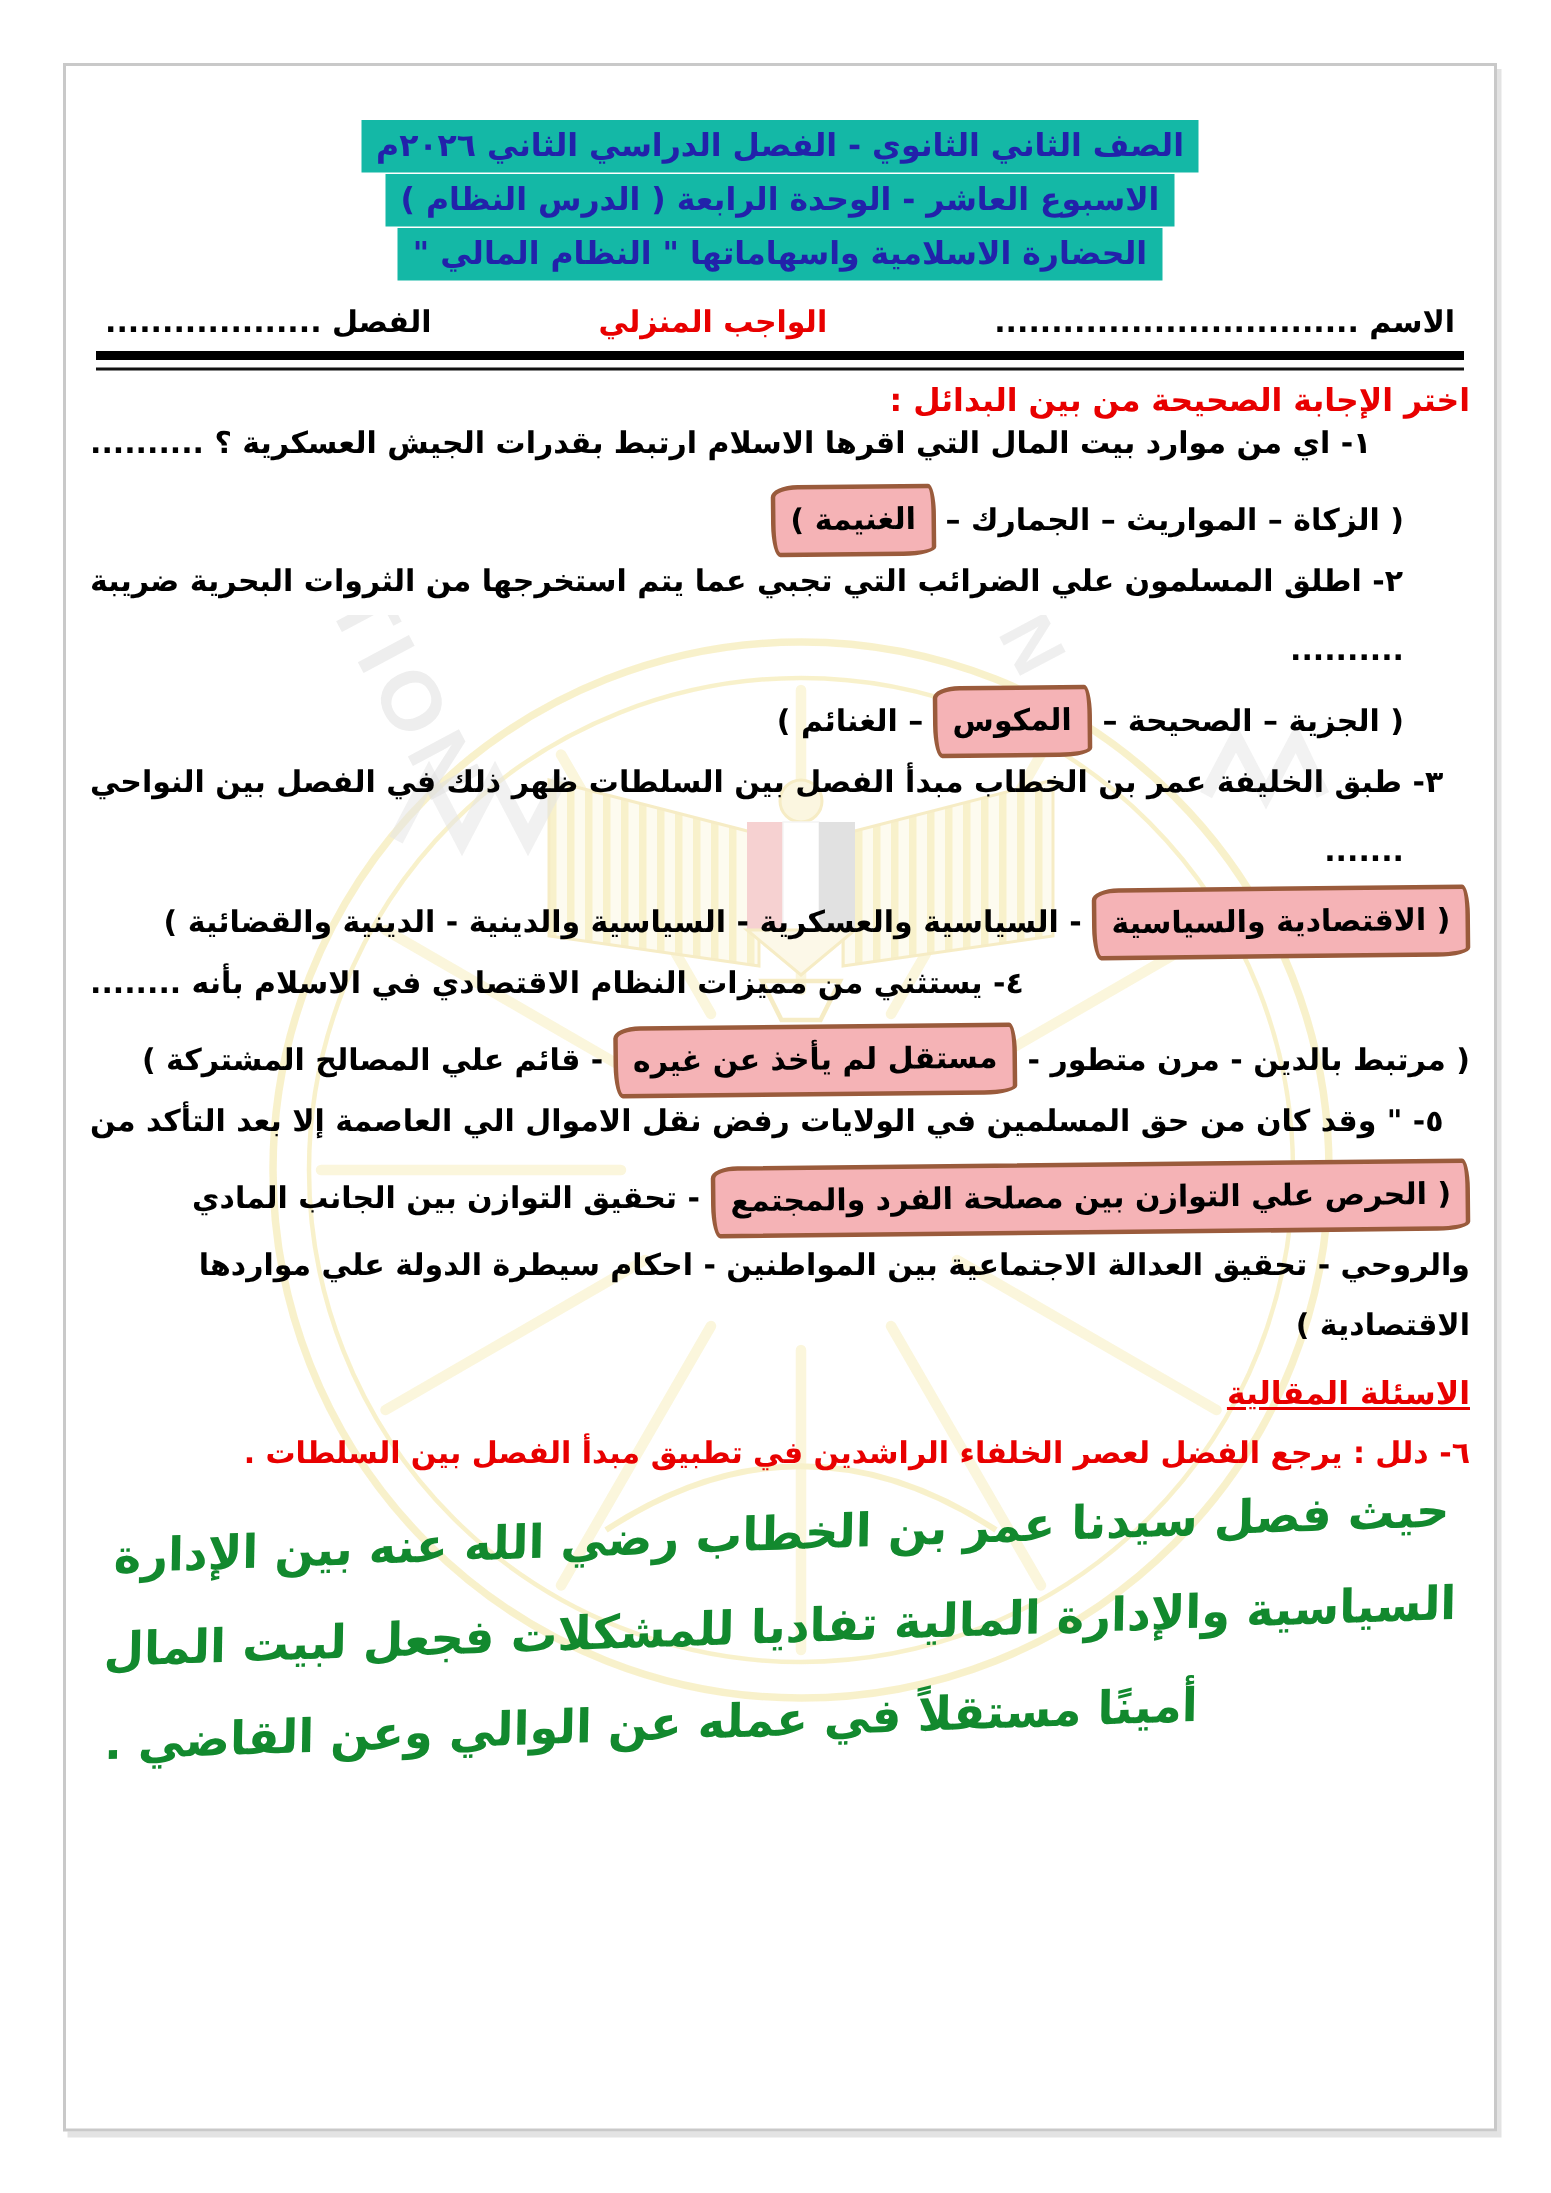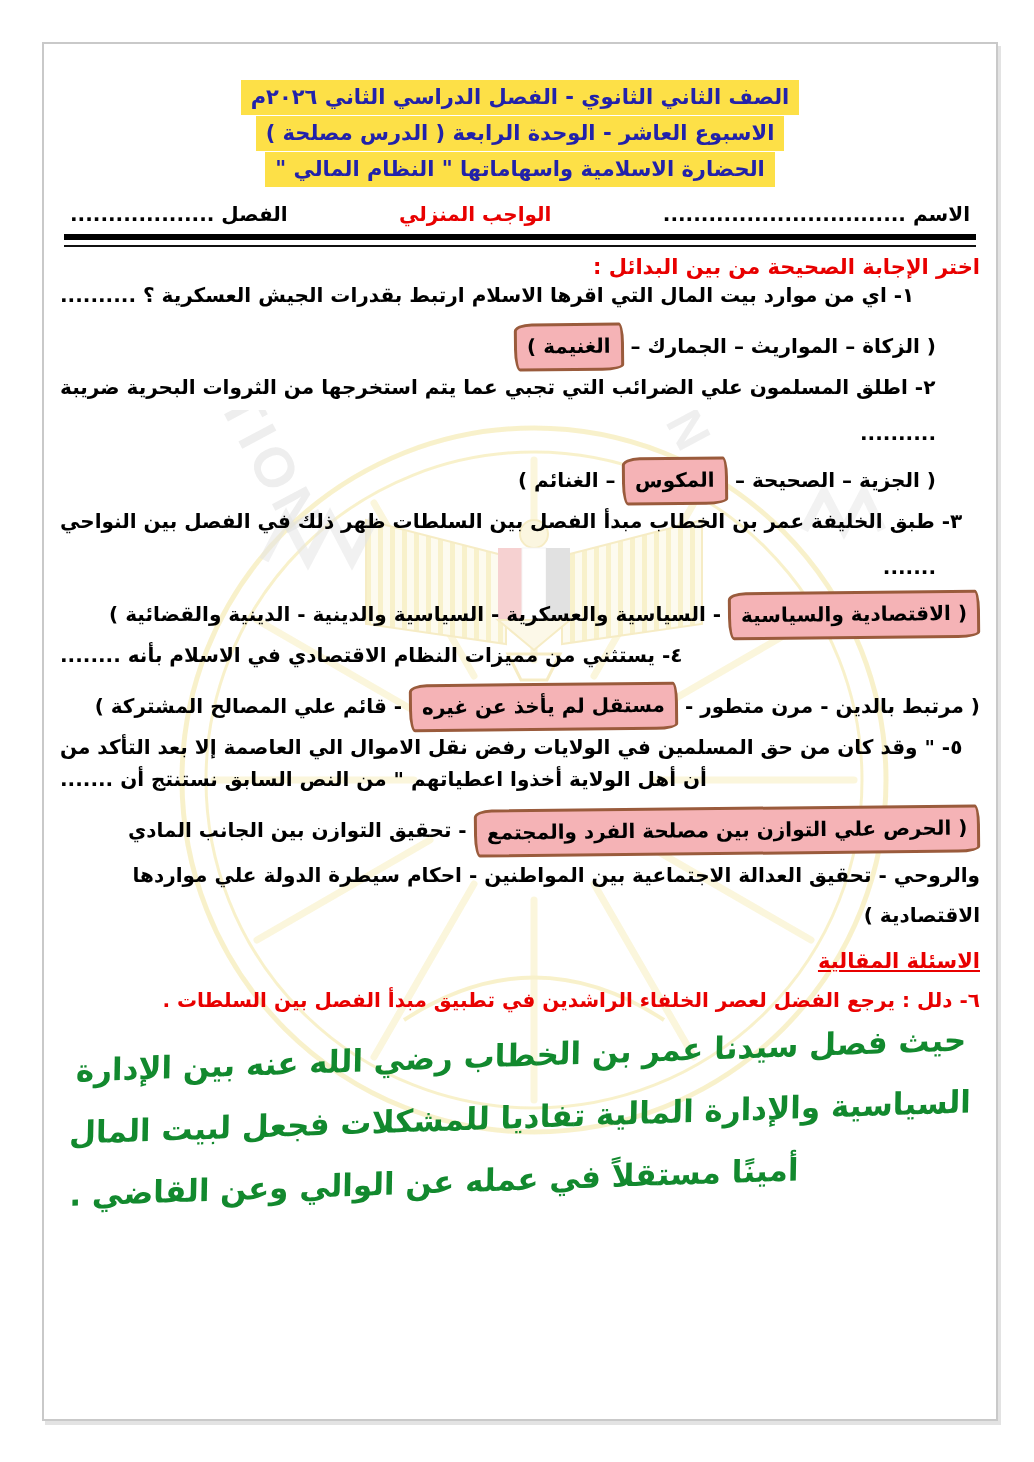--- a/index.html
+++ b/index.html
@@ -10,21 +10,21 @@
   .sheet{
     position:absolute;left:42px;top:42px;width:952px;height:1375px;
     background:#fff;border:2px solid #c9c9c9;
     box-shadow:3px 4px 0 #e3e3e3;
     direction:rtl;overflow:hidden;
   }
   .content{position:relative;z-index:2;padding:0 16px;}
   
   .hdr{margin-top:36px;text-align:center;}
   .hdr span{
-    display:inline-block;background:#fde047;color:#2222AA;font-weight:bold;
+    display:inline-block;background:#14b8a6;color:#2222AA;font-weight:bold;
     font-size:21px;line-height:33px;padding:1px 10px;margin-bottom:1px;
   }
   
   .info{display:flex;justify-content:space-between;align-items:baseline;
         margin:14px 10px 0;font-weight:bold;font-size:20px;color:#000;}
   .info .hw{color:#E80000;}
   
   .rule{margin:8px 4px 0;height:5px;border-top:6px solid #000;border-bottom:2px solid #111;}
   
   .mcq-head{margin:8px 0 0;color:#E80000;font-weight:bold;font-size:21px;
@@ -94,21 +94,21 @@
       <polyline points="640,120 660,82 680,120 700,82 718,120" fill="none" stroke="#CFCFCF" stroke-width="9" opacity="0.5"></polyline>
       <text transform="translate(128,132) rotate(62)" font-size="56" font-weight="bold" letter-spacing="6" fill="#C6C6C6" opacity="0.55" font-family="Liberation Sans, sans-serif">MINISTRY OF EDUCATION</text>
       <text transform="translate(520,48) rotate(62)" font-size="50" font-weight="bold" letter-spacing="5" fill="#C6C6C6" opacity="0.5" font-family="Liberation Sans, sans-serif">TECHNICAL EDUCATION</text>
     </g>
   </svg>
 
   <div class="content">
 
     <div class="hdr">
       <span>الصف الثاني الثانوي - الفصل الدراسي الثاني ٢٠٢٦م</span><br>
-      <span>الاسبوع العاشر - الوحدة الرابعة  ( الدرس مصلحة )</span><br>
+      <span>الاسبوع العاشر - الوحدة الرابعة  ( الدرس النظام )</span><br>
       <span>الحضارة الاسلامية واسهاماتها " النظام المالي "</span>
     </div>
 
     <div class="info">
       <span>الاسم ................................</span>
       <span class="hw">الواجب المنزلي</span>
       <span>الفصل ...................</span>
     </div>
 
     <div class="rule"></div>
@@ -131,21 +131,20 @@
     <div class="ans">
       <span></span><span class="hl">( الاقتصادية والسياسية</span><span> - السياسية والعسكرية - السياسية والدينية - الدينية والقضائية )</span>
     </div>
 
     <div class="q">٤- يستثني من مميزات النظام الاقتصادي في الاسلام بأنه ........</div>
     <div class="ans">
       <span>( مرتبط بالدين - مرن متطور - </span><span class="hl">مستقل لم يأخذ عن غيره</span><span> - قائم علي المصالح المشتركة )</span>
     </div>
 
     <div class="q">٥- " وقد كان من حق المسلمين في الولايات رفض نقل الاموال الي العاصمة إلا بعد التأكد من</div>
-    <div class="q">أن أهل الولاية أخذوا اعطياتهم " من النص السابق نستنتج أن .......</div>
     <div class="ans">
       <span></span><span class="hl">( الحرص علي التوازن بين مصلحة الفرد والمجتمع</span><span> - تحقيق التوازن بين الجانب المادي والروحي - تحقيق العدالة الاجتماعية بين المواطنين - احكام سيطرة الدولة علي مواردها الاقتصادية )</span>
     </div>
 
     <div class="essay-head">الاسئلة المقالية</div>
     <div class="q6">٦- دلل : يرجع الفضل لعصر الخلفاء الراشدين في تطبيق مبدأ الفصل بين السلطات .</div>
 
     <div class="hand">
       <div class="l1">حيث فصل سيدنا عمر بن الخطاب رضي الله عنه بين الإدارة</div>
       <div class="l2">السياسية والإدارة المالية تفاديا للمشكلات فجعل لبيت المال</div>

